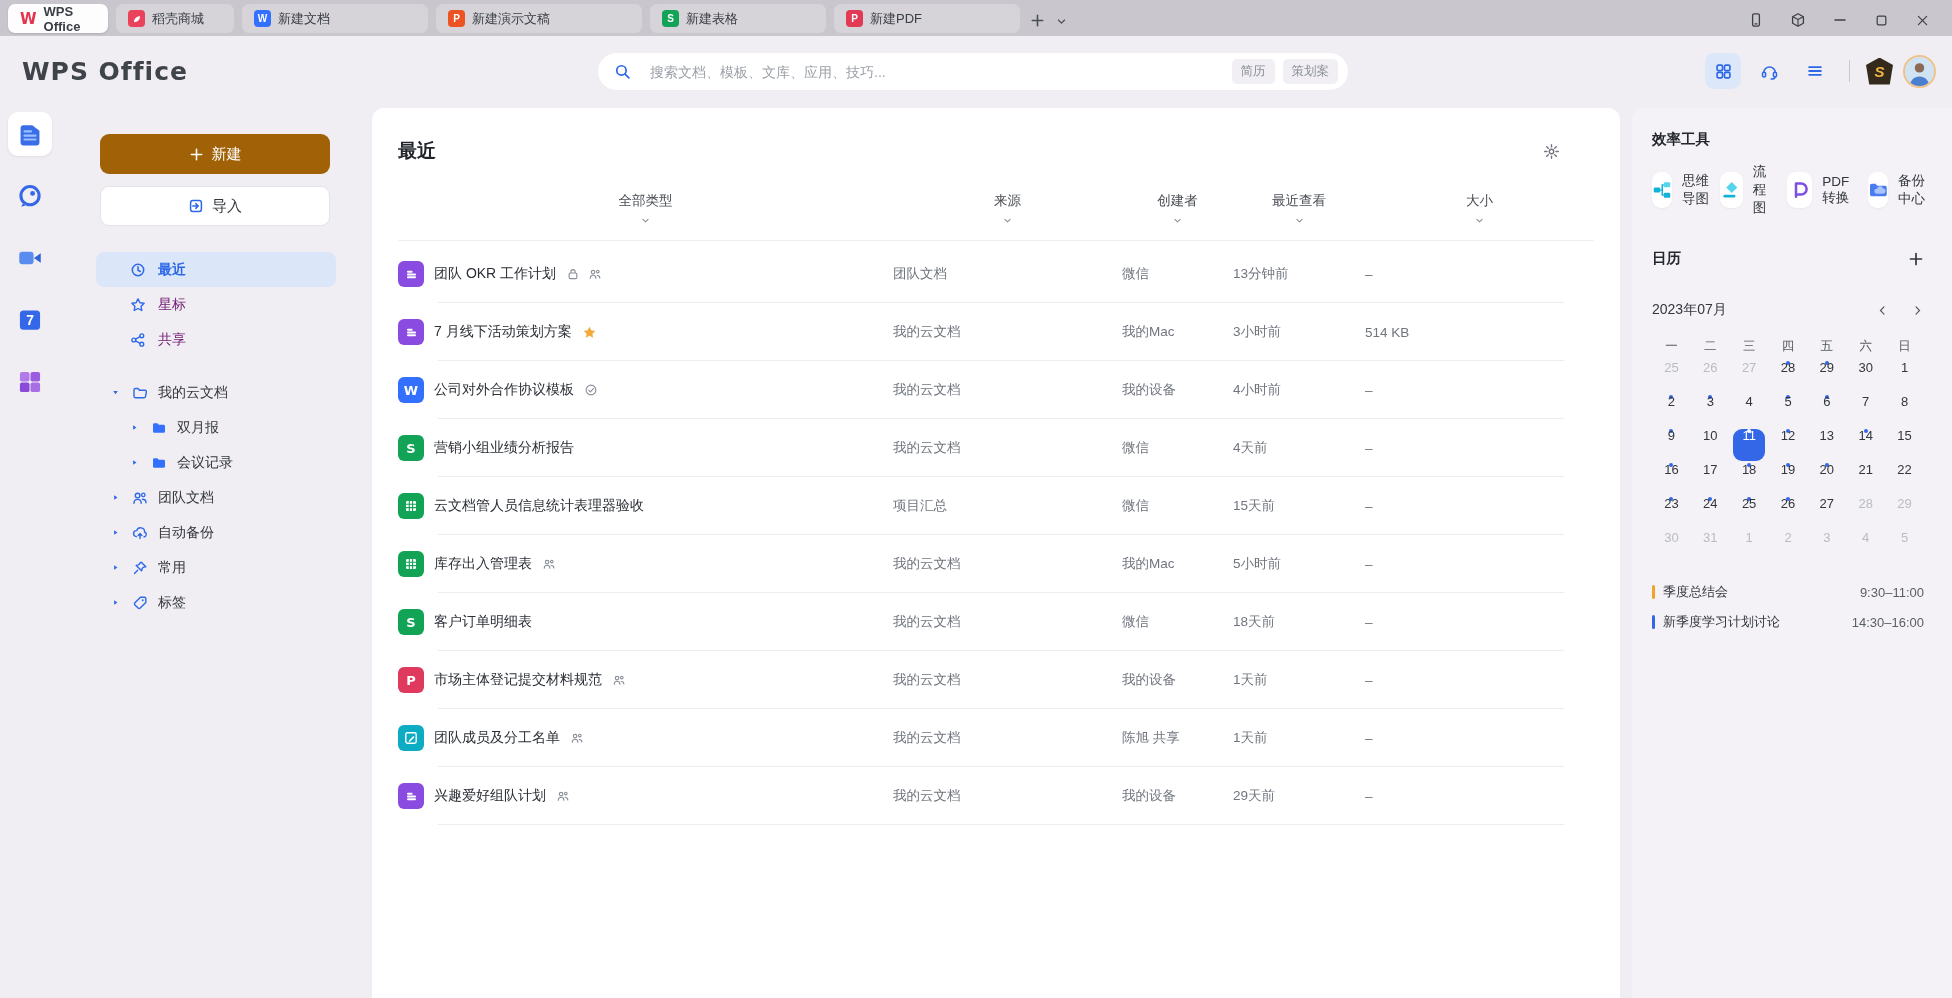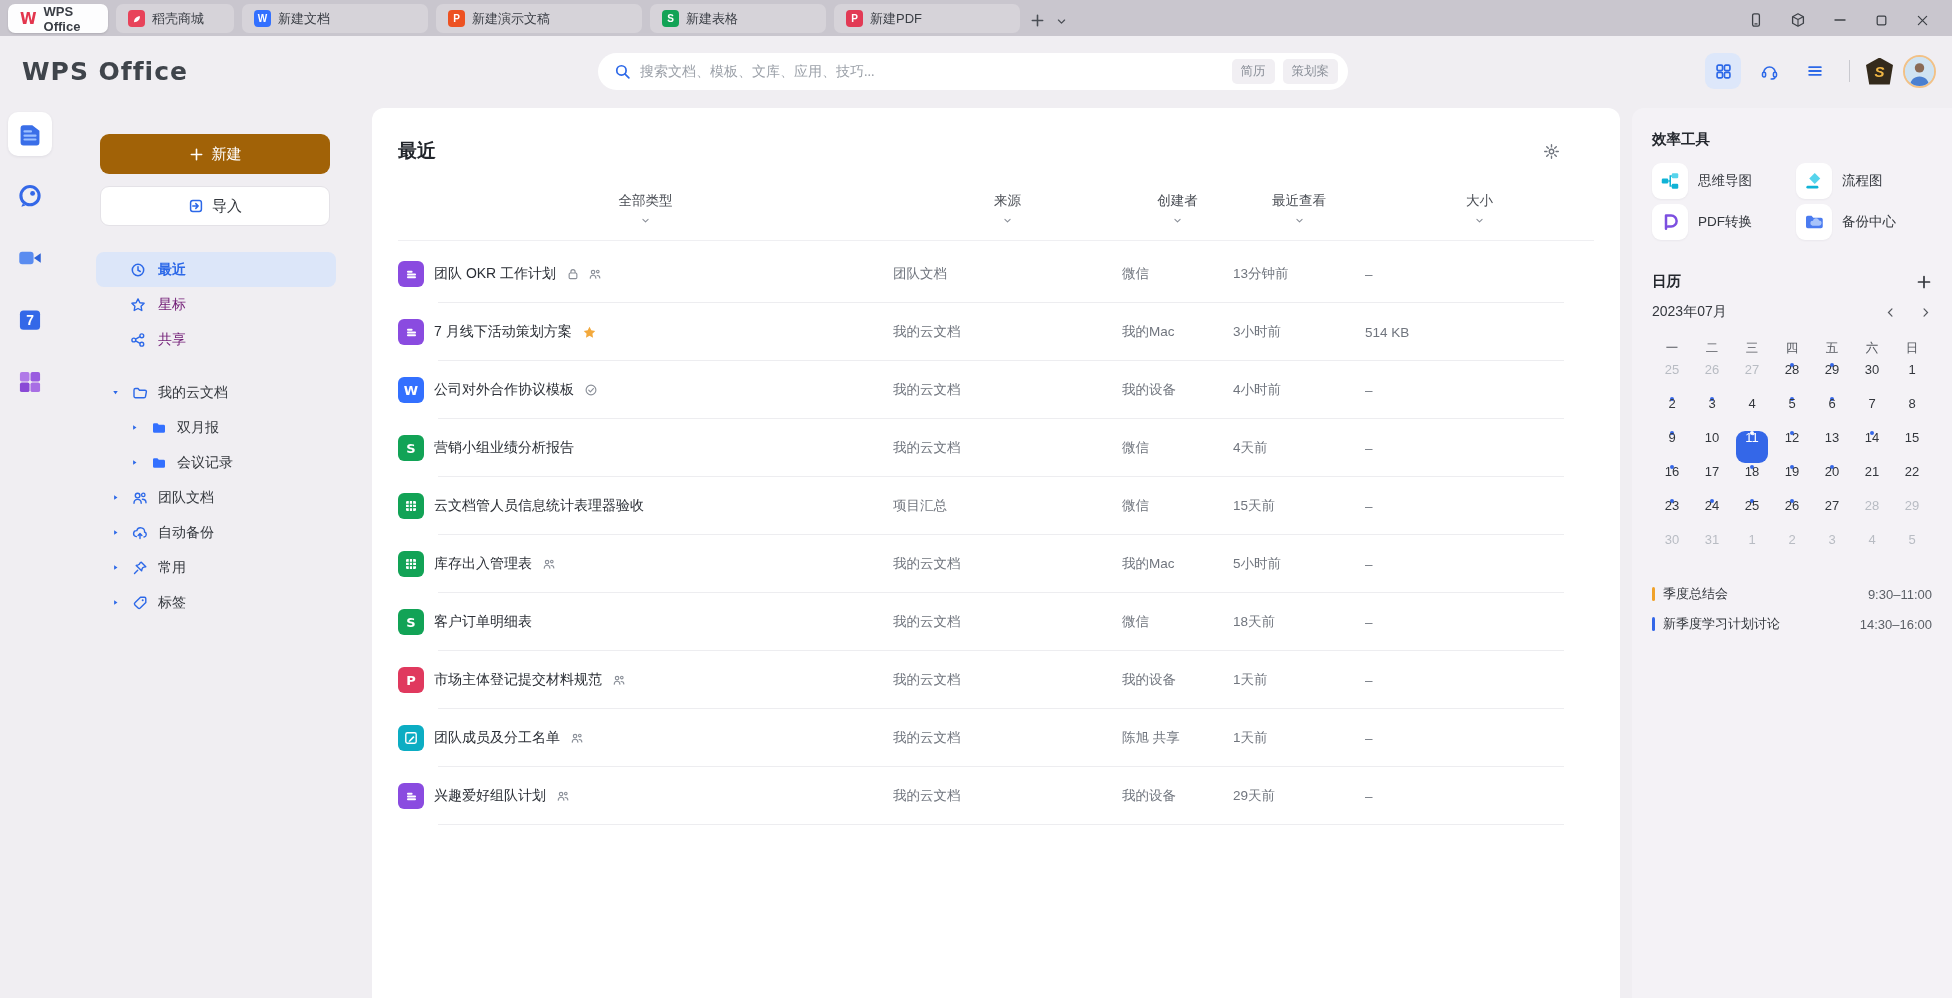--- a/index.html
+++ b/index.html
@@ -15,21 +15,21 @@
   .tab-ic { width:17px; height:17px; border-radius:4px; display:flex; align-items:center; justify-content:center; color:#fff; font-weight:700; font-size:10px; flex:none; }
   .wps-w { color:#e3354d; font-weight:800; font-size:15px; font-family:"DejaVu Sans",sans-serif; }
   .tab-add, .tab-chev { background:none; border:none; color:#4a4e55; margin:0 0 8px 10px; cursor:pointer; display:flex; align-items:center; }
   .win-controls { margin-left:auto; display:flex; align-items:center; gap:26px; padding-right:14px; margin-bottom:8px; color:#3c4046; }
   .win-controls .wc { display:flex; align-items:center; cursor:pointer; }
 
   
   .header { position:absolute; top:36px; left:0; right:0; height:70px; background:#f0eef2; display:flex; align-items:center; }
   .logo { font-size:25px; font-weight:700; letter-spacing:1px; color:#3f444b; padding-left:22px; width:370px; font-family:"DejaVu Sans",sans-serif; }
   .search { position:absolute; left:598px; top:17px; width:750px; height:37px; background:#ffffff; border-radius:19px; display:flex; align-items:center; padding:0 10px 0 16px; }
-  .search input { flex:1; border:none; outline:none; font-size:14px; color:#ec4899; background:transparent; margin-left:9px; font-family:Liberation Serif, serif; }
+  .search input { flex:1; border:none; outline:none; font-size:14px; color:#ec4899; background:transparent; margin-left:19px; font-family:Liberation Sans, sans-serif; }
   .search input::placeholder { color:#9ba0a8; }
   .search-tags { display:flex; gap:8px; }
   .stag { background:#f1eff3; color:#8a8f98; font-size:12.5px; padding:4px 9px; border-radius:5px; cursor:pointer; }
   .header-icons { position:absolute; right:16px; top:0; height:70px; display:flex; align-items:center; gap:10px; color:#2c68e8; }
   .hbtn { width:36px; height:36px; border-radius:9px; display:flex; align-items:center; justify-content:center; cursor:pointer; }
   .hbtn.active { background:#dde7fa; }
   .hdr-divider { width:1px; height:22px; background:#c9c9cf; margin:0 6px; }
   .svip { width:27px; height:27px; background:#342a1c; clip-path:polygon(50% 0,100% 28%,88% 100%,12% 100%,0 28%); display:flex; align-items:center; justify-content:center; color:#f0b645; font-weight:800; font-style:italic; font-size:15px; cursor:pointer; }
   .avatar { width:33px; height:33px; border-radius:50%; border:2px solid #f2c186; overflow:hidden; background:#cfe3f2; cursor:pointer; }
 
@@ -71,28 +71,28 @@
   .section-label { margin-top:18px; font-size:14px; font-weight:600; color:#33373d; }
   .rows { margin-top:4px; }
   .frow { position:relative; display:grid; grid-template-columns:495px 229px 111px 132px 1fr; align-items:center; height:58px; cursor:pointer; }
   .frow::after { content:""; position:absolute; left:40px; right:30px; bottom:0; height:1px; background:#ededf0; }
   .fname { display:flex; align-items:center; gap:10px; font-size:14px; color:#2b2f36; }
   .fbadges { display:flex; align-items:center; gap:8px; color:#8a8f98; }
   .fmeta { font-size:13.5px; color:#70757e; }
   .ficon { width:26px; height:26px; border-radius:6px; display:flex; align-items:center; justify-content:center; color:#fff; font-weight:700; font-size:13px; flex:none; font-family:"DejaVu Sans",sans-serif; }
 
   
-  .right-panel { position:absolute; left:1632px; top:2px; width:320px; bottom:0; background:#f4f2f6; border-radius:12px 0 0 0; padding:22px 20px 0 20px; }
+  .right-panel { position:absolute; left:1632px; top:2px; width:320px; bottom:0; background:#f4f2f6; border-radius:12px 0 0 0; padding:22px 28px 0 20px; }
   .rp-title { font-size:14.5px; font-weight:700; color:#24282e; }
-  .tools-grid { display:grid; grid-template-columns:1fr 1fr; gap:5px 8px; margin-top:14px; }
+  .tools-grid { display:grid; grid-template-columns:1fr 1fr 1fr 1fr; gap:16px 8px; margin-top:14px; }
   .tool { display:flex; align-items:center; gap:10px; font-size:13.5px; color:#33373d; cursor:pointer; }
   .tool-tile { width:36px; height:36px; background:#ffffff; border-radius:9px; display:flex; align-items:center; justify-content:center; box-shadow:0 1px 2px rgba(40,40,60,.05); }
   .cal-head { display:flex; align-items:center; margin-top:32px; }
   .cal-add { margin-left:auto; color:#33373d; cursor:pointer; display:flex; }
-  .cal-month-row { display:flex; align-items:center; margin-top:12px; font-size:14px; color:#33373d; }
+  .cal-month-row { display:flex; align-items:center; margin-top:33px; font-size:14px; color:#33373d; }
   .cal-navs { margin-left:auto; display:flex; gap:22px; color:#55595f; }
   .cal-navs .cnav { cursor:pointer; display:flex; }
   .cal-grid { display:grid; grid-template-columns:repeat(7,1fr); margin-top:14px; row-gap:1px; }
   .cal-wd { text-align:center; font-size:12.5px; color:#55595f; height:26px; line-height:26px; }
   .cal-cell { position:relative; height:33px; display:flex; justify-content:center; font-size:13px; color:#33373d; cursor:pointer; }
   .cal-cell.muted { color:#b8bcc3; }
   .cal-num { position:relative; z-index:1; }
   .cal-dot { position:absolute; top:1px; left:50%; transform:translateX(-50%); width:4px; height:4px; border-radius:50%; background:#3467e8; }
   .cal-cell.sel { color:#ffffff; }
   .cal-cell.sel::before { content:""; position:absolute; left:50%; top:50%; transform:translate(-50%,-50%); width:32px; height:32px; border-radius:9px; background:#3467e8; }

